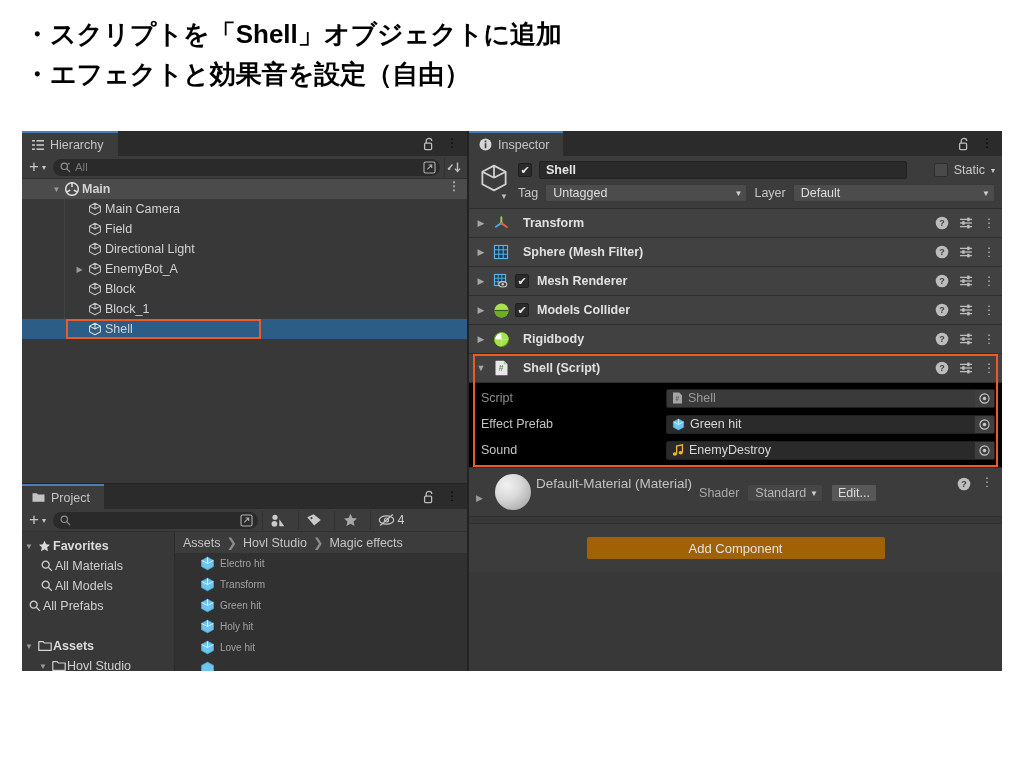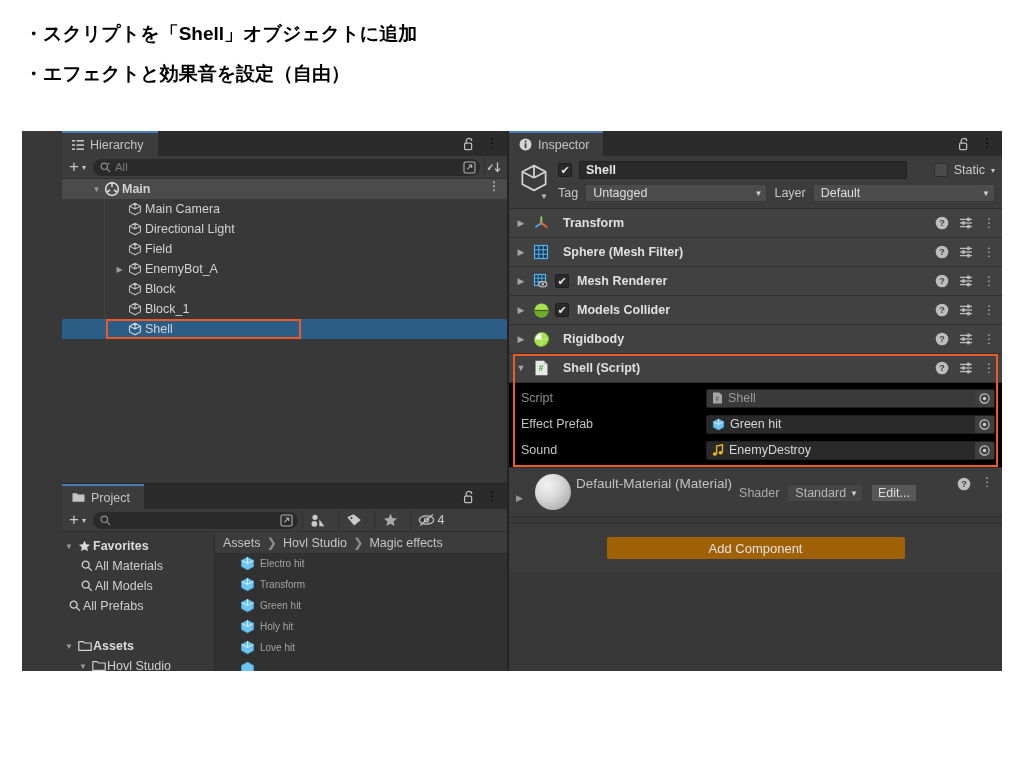--- a/index.html
+++ b/index.html
@@ -10,21 +10,21 @@
     overflow: hidden;
   }
 
   
   #slide-heading {
     position: absolute;
     left: 24px; top: 14px;
     width: 960px;
   }
   .heading-line {
-    font-size: 19px;
+    font-size: 26px;
     font-weight: bold;
     color: #000000;
     line-height: 40px;
     white-space: nowrap;
     letter-spacing: 0px;
   }
 
   
   #unity-window {
     position: absolute;
@@ -35,21 +35,20 @@
     overflow: hidden;
   }
 
   
   #left-column {
     width: 445px;
     height: 100%;
     display: flex;
     flex-direction: column;
     background: #383838;
-    margin-left: 40px;
   }
 
   
   .panel-tabbar {
     height: 25px;
     background: #2b2b2b;
     display: flex;
     align-items: stretch;
     position: relative;
     flex: 0 0 auto;
@@ -517,32 +516,32 @@
       </div>
 
       <div class="h-row">
         <span class="h-indent" style="width:45px"></span>
         <span class="h-arrow"></span>
         <span class="h-icon">
           <svg width="14" height="14" viewBox="0 0 16 16">
               <path d="M8 1.4 L14.2 4.7 V11.3 L8 14.6 L1.8 11.3 V4.7 Z M8 1.4 L8 7.9 M8 7.9 L14.2 4.7 M8 7.9 L1.8 4.7" fill="none" stroke="#c6c6c6" stroke-width="1.25" stroke-linejoin="round"></path>
             </svg>
         </span>
-        <span class="h-label">Directional Light</span>
+        <span class="h-label">Field</span>
       </div>
 
       <div class="h-row">
         <span class="h-indent" style="width:45px"></span>
         <span class="h-arrow"></span>
         <span class="h-icon">
           <svg width="14" height="14" viewBox="0 0 16 16">
               <path d="M8 1.4 L14.2 4.7 V11.3 L8 14.6 L1.8 11.3 V4.7 Z M8 1.4 L8 7.9 M8 7.9 L14.2 4.7 M8 7.9 L1.8 4.7" fill="none" stroke="#c6c6c6" stroke-width="1.25" stroke-linejoin="round"></path>
             </svg>
         </span>
-        <span class="h-label">Field</span>
+        <span class="h-label">Directional Light</span>
       </div>
 
       <div class="h-row">
         <span class="h-indent" style="width:45px"></span>
         <span class="h-arrow">▶</span>
         <span class="h-icon">
           <svg width="14" height="14" viewBox="0 0 16 16">
               <path d="M8 1.4 L14.2 4.7 V11.3 L8 14.6 L1.8 11.3 V4.7 Z M8 1.4 L8 7.9 M8 7.9 L14.2 4.7 M8 7.9 L1.8 4.7" fill="none" stroke="#c6c6c6" stroke-width="1.25" stroke-linejoin="round"></path>
             </svg>
         </span>

